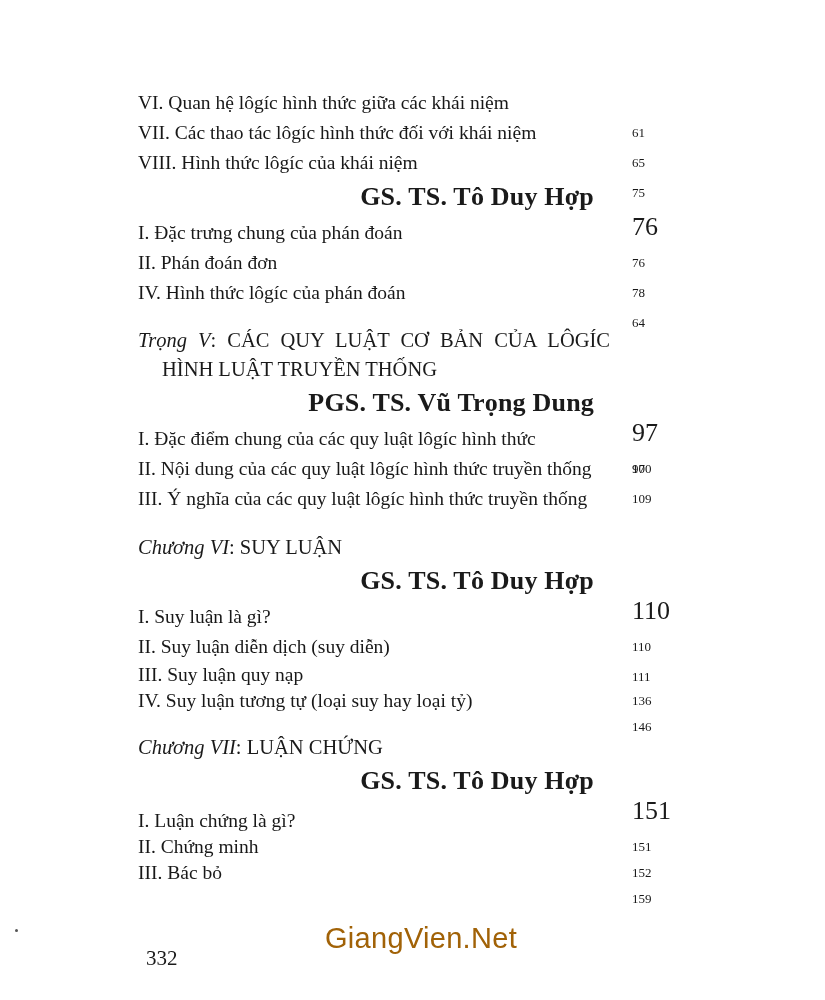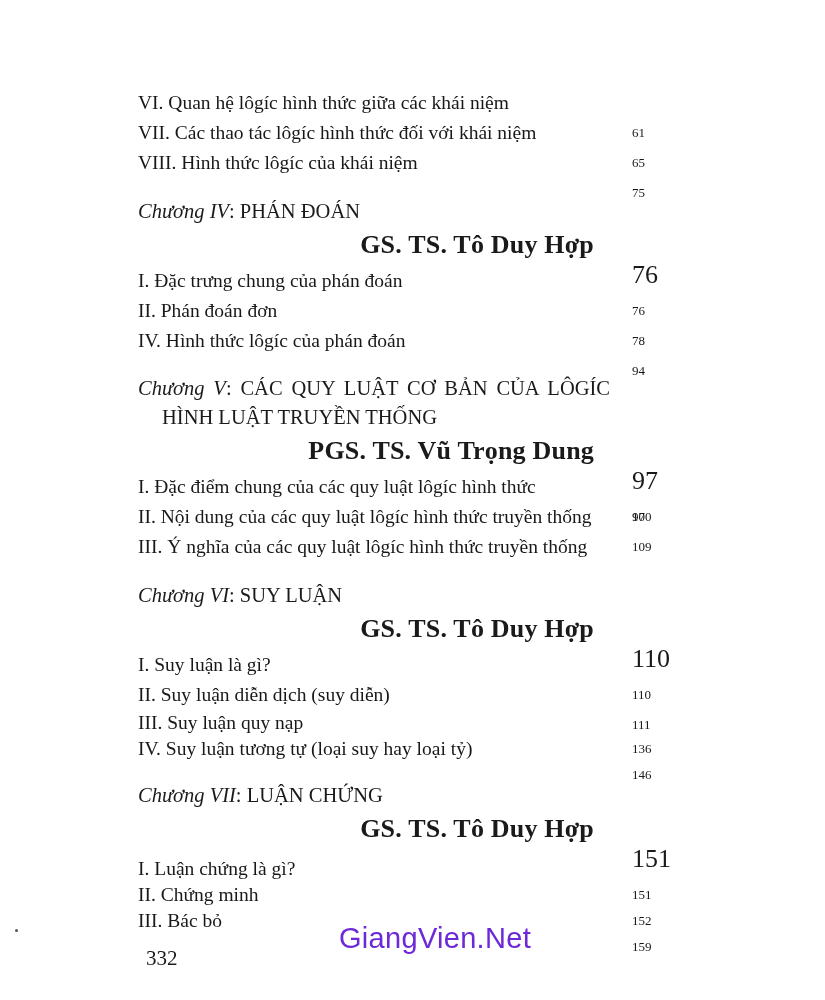--- a/index.html
+++ b/index.html
@@ -105,25 +105,25 @@
   .folio {
     position: absolute;
     left: 146px;
     top: 938px;
     font-size: 21px;
     color: #1a1a1a;
     margin-top: 8px;
   }
   .watermark {
     position: absolute;
-    left: 339px;
+    left: 325px;
     top: 922px;
     font-family: "Liberation Sans", sans-serif;
     font-size: 29px;
-    color: #6d28d9;
+    color: #a16207;
     letter-spacing: 0.3px;
     white-space: nowrap;
   }
   .speck {
     position: absolute;
     left: 15px;
     top: 929px;
     width: 3px;
     height: 3px;
     background: #555;
@@ -143,40 +143,39 @@
     </div>
     <div class="entry">
       <span class="label">VII. Các thao tác lôgíc hình thức đối với khái niệm</span>
       <span class="pg">65</span>
     </div>
     <div class="entry">
       <span class="label">VIII. Hình thức lôgíc của khái niệm</span>
       <span class="pg">75</span>
     </div>
 
-    <div class="chapter"><span class="ch-word">Chương IV</span><span class="ch-title">: </span><span class="ch-title">PHÁN ĐOÁN</span></div>
     <div class="author-row">
       <span class="author">GS. TS. Tô Duy Hợp</span>
       <span class="pg">76</span>
     </div>
     <div class="gap-sm"></div>
     <div class="entry">
       <span class="label">I. Đặc trưng chung của phán đoán</span>
       <span class="pg">76</span>
     </div>
     <div class="entry">
       <span class="label">II. Phán đoán đơn</span>
       <span class="pg">78</span>
     </div>
     <div class="entry">
       <span class="label">IV. Hình thức lôgíc của phán đoán</span>
-      <span class="pg">94</span>
-    </div>
-
-    <div class="chapter multiline"><span class="ch-word">Chương V</span><span class="ch-title">: </span><span class="ch-title">CÁC QUY LUẬT CƠ BẢN CỦA LÔGÍC HÌNH LUẬT TRUYỀN THỐNG</span></div>
+      <span class="pg">64</span>
+    </div>
+
+    <div class="chapter multiline"><span class="ch-word">Trọng V</span><span class="ch-title">: </span><span class="ch-title">CÁC QUY LUẬT CƠ BẢN CỦA LÔGÍC HÌNH LUẬT TRUYỀN THỐNG</span></div>
     <div class="author-row">
       <span class="author">PGS. TS. Vũ Trọng Dung</span>
       <span class="pg">97</span>
     </div>
     <div class="gap-sm"></div>
     <div class="entry">
       <span class="label">I. Đặc điểm chung của các quy luật lôgíc hình thức</span>
       <span class="pg">97</span>
     </div>
     <div class="entry wrap">

